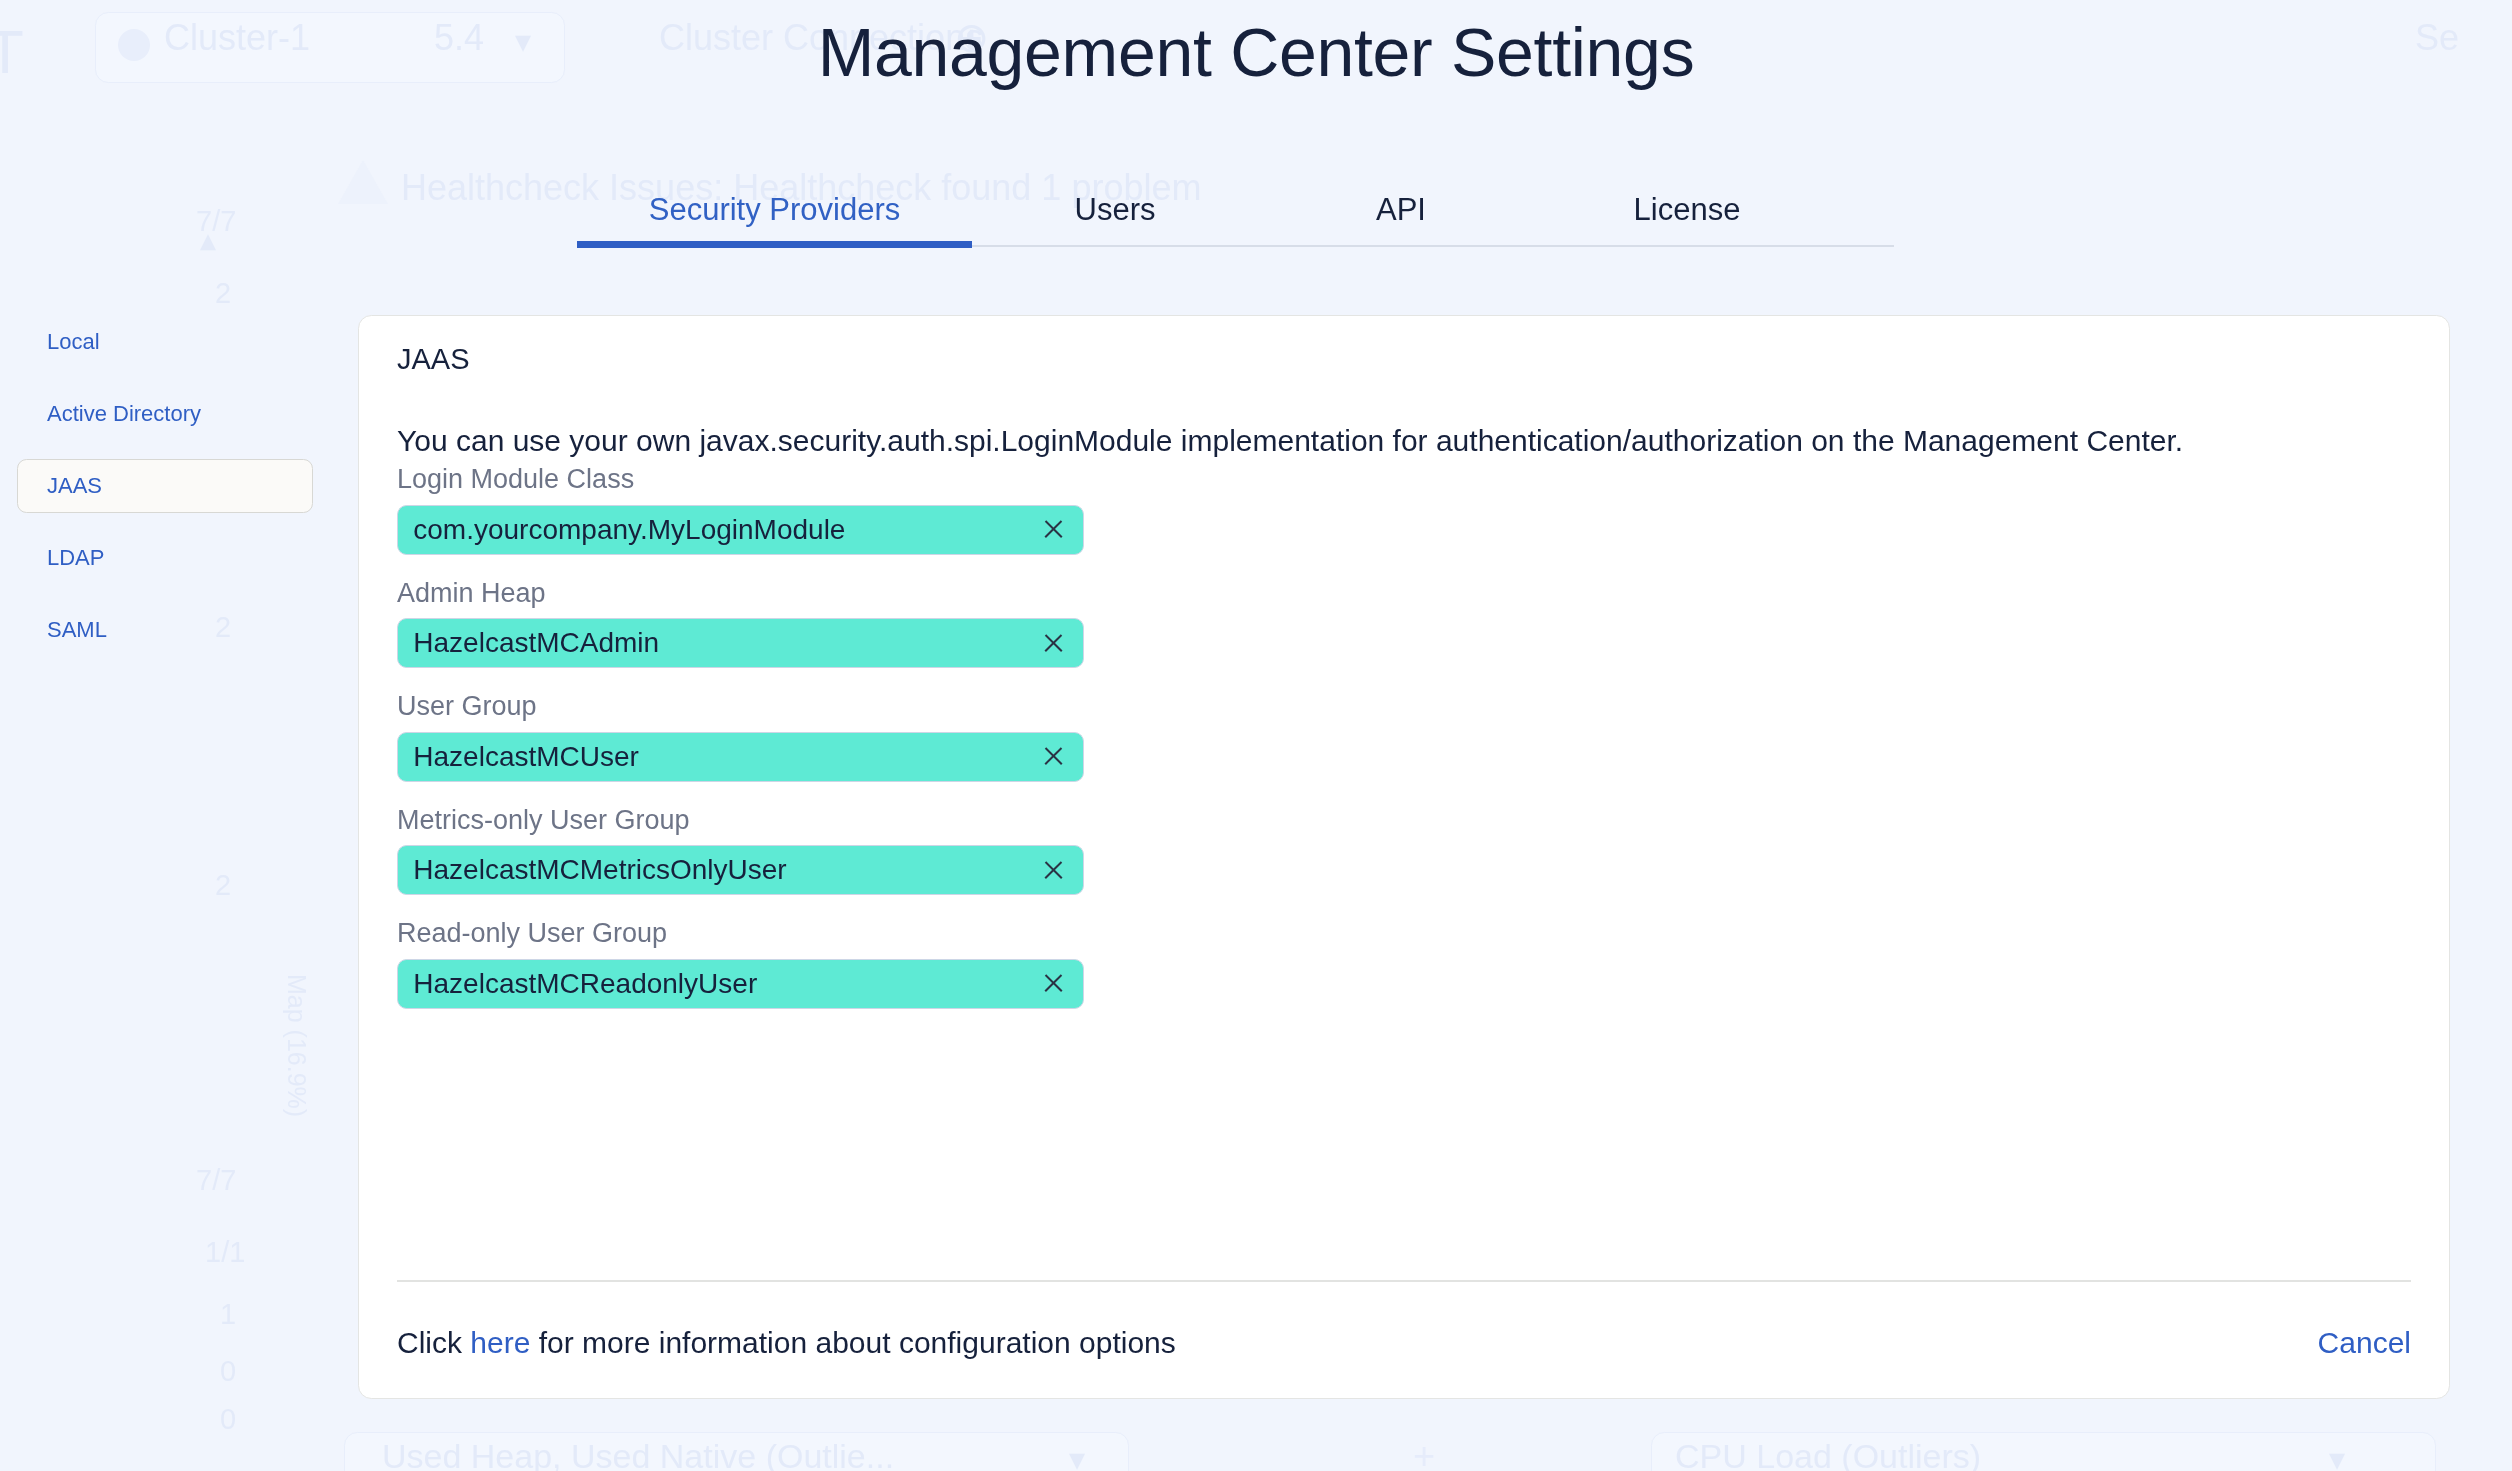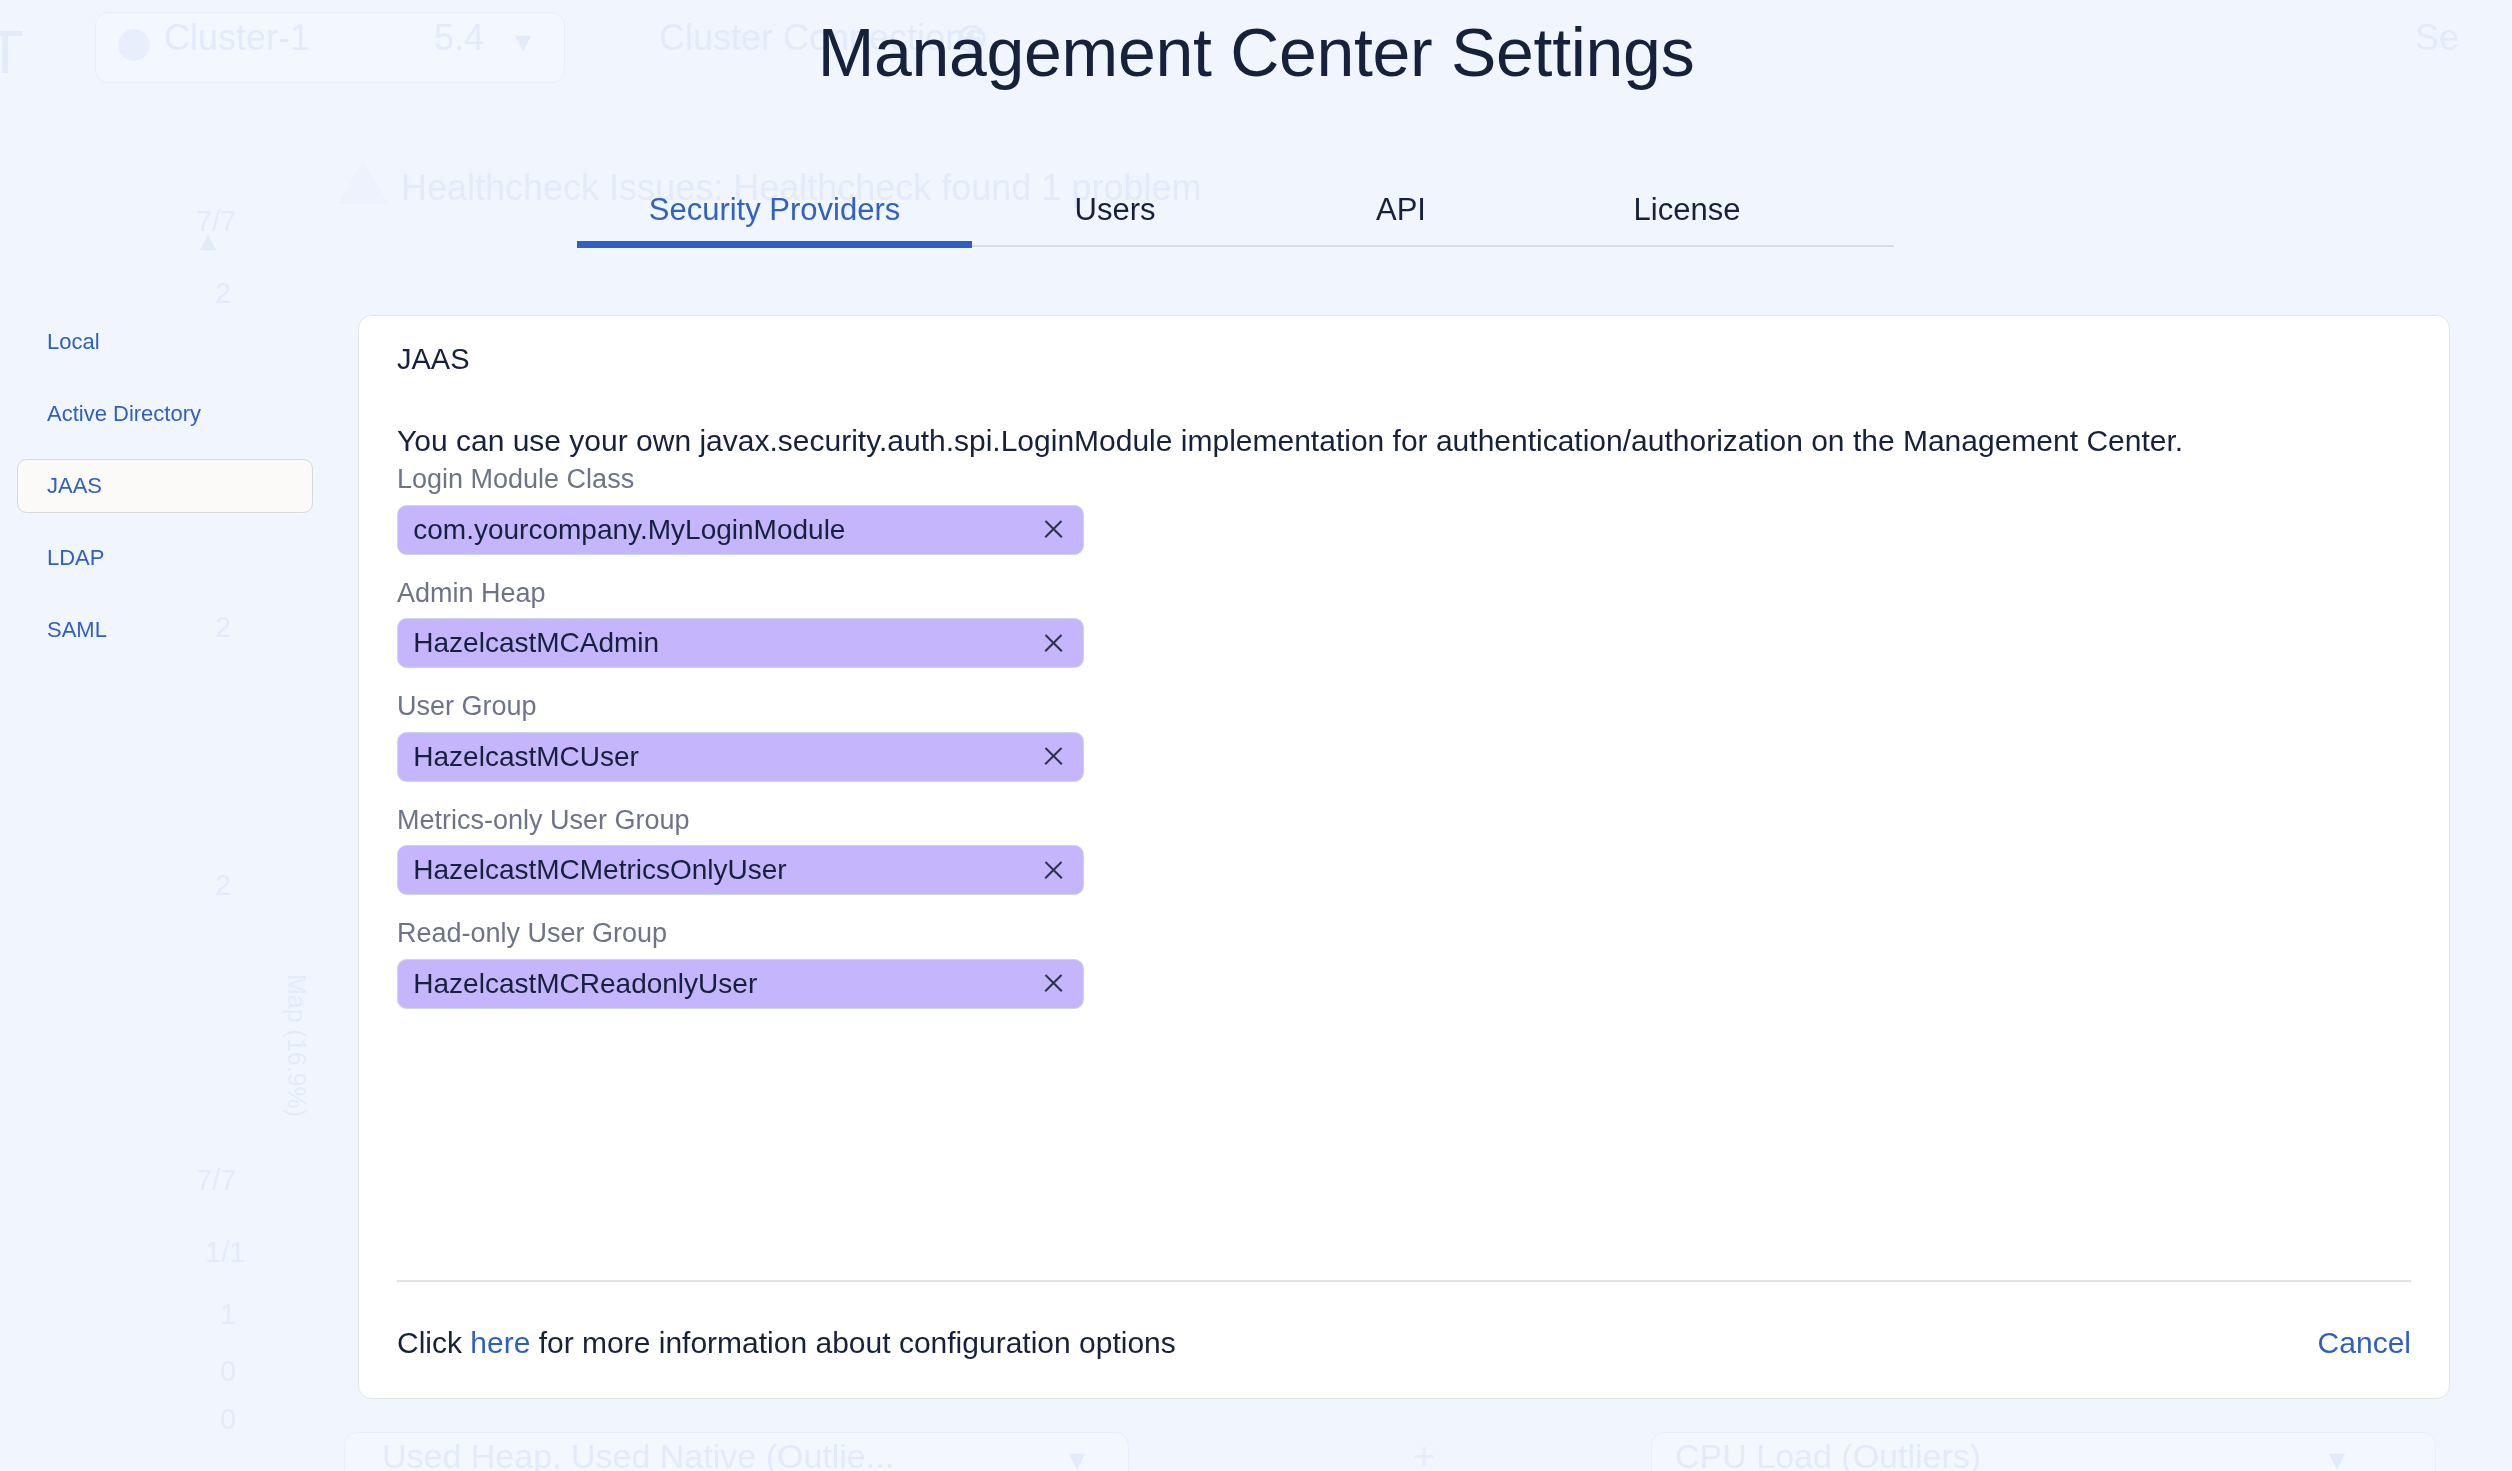--- a/index.html
+++ b/index.html
@@ -166,21 +166,21 @@
   }
   .field { margin-bottom: 23px; }
   .field-label {
     font-size: 27px;
     color: #6d7487;
     margin-bottom: 9.5px;
   }
   .field-input {
     position: relative;
     height: 50px;
-    background: #c4b5fd;
+    background: #5eead4;
     border: 1.9px solid #cdd6e6;
     border-radius: 9.5px;
     box-sizing: border-box;
     display: flex;
     align-items: center;
     padding: 0 15.3px;
     cursor: text;
   }
   .field-value {
     font-size: 28px;

